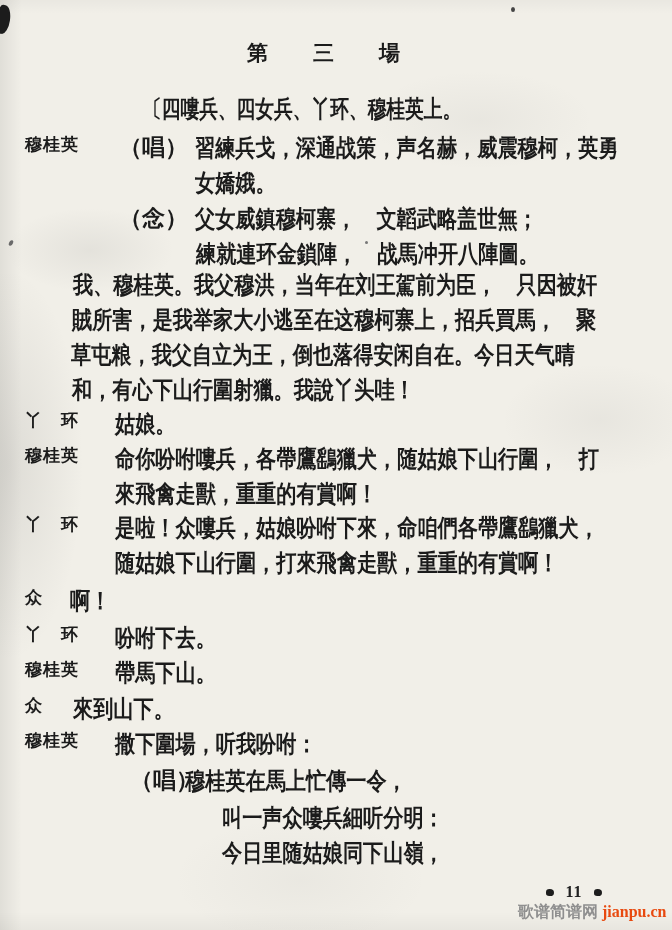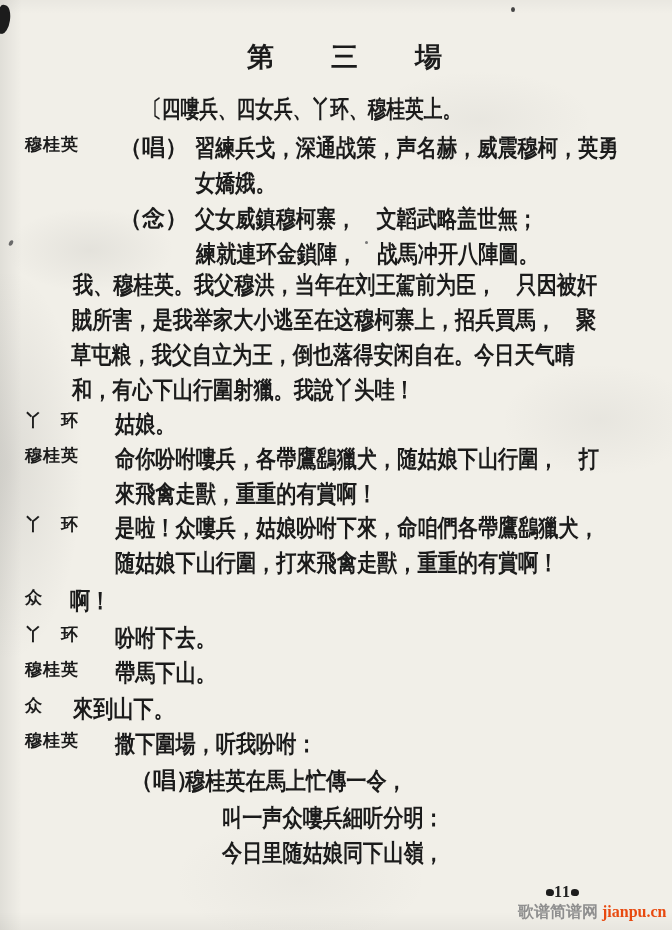--- a/index.html
+++ b/index.html
@@ -10,29 +10,29 @@
       radial-gradient(ellipse 120px 60px at 90px 250px, rgba(110,110,110,0.10), transparent 70%),
       radial-gradient(ellipse 160px 70px at 480px 120px, rgba(120,120,120,0.07), transparent 70%),
       radial-gradient(ellipse 140px 80px at 600px 420px, rgba(120,120,120,0.08), transparent 70%),
       radial-gradient(ellipse 180px 90px at 300px 880px, rgba(120,120,120,0.06), transparent 70%),
       radial-gradient(ellipse 100px 260px at 8px 465px, rgba(90,90,90,0.13), transparent 75%),
       linear-gradient(90deg, rgba(0,0,0,0.07), rgba(0,0,0,0) 22px),
       linear-gradient(0deg, rgba(0,0,0,0.04), rgba(0,0,0,0) 18px),
       linear-gradient(180deg, rgba(0,0,0,0.03), rgba(0,0,0,0) 14px);
   }
   .ink{color:#1b1b1b;}
-  .page-title{position:absolute;left:247px;top:39px;font-size:27px;font-weight:bold;
+  .page-title{position:absolute;left:247px;top:39px;font-size:21px;font-weight:bold;
     white-space:nowrap;letter-spacing:1px;}
   .ln{position:absolute;white-space:nowrap;font-size:24px;font-weight:bold;
     line-height:1;transform:scaleX(0.84);transform-origin:0 0;}
   .sd{transform:scaleX(0.78);}
   .speaker{transform:none;font-size:17px;letter-spacing:1px;}
   .cue{transform:none;font-size:23px;}
   .pagenum{position:absolute;top:883px;left:546px;width:56px;display:flex;
-    align-items:center;}
+    align-items:center;justify-content:space-between;}
   .pagenum .num{font-size:16px;font-weight:bold;color:#222;letter-spacing:1px;}
   .dot{width:8px;height:7px;background:#1d1d1d;border-radius:50% 60% 55% 45%;}
   .watermark{position:absolute;top:902px;left:518px;font-size:16px;white-space:nowrap;
     font-weight:bold;}
   .wm-site{color:#8f8f8f;}
   .wm-url{color:#e8490f;font-family:Liberation Serif, serif;}
   .scan-mark{position:absolute;left:-3px;top:5px;width:13px;height:29px;background:#1c1c1c;
     border-radius:40% 60% 60% 40%;transform:rotate(8deg);}
   .speck1{position:absolute;left:511px;top:7px;width:4px;height:5px;background:#444;border-radius:50%;}
   .speck2{position:absolute;left:9px;top:240px;width:4px;height:6px;background:#6a6a6a;border-radius:60% 40% 60% 40%;transform:rotate(20deg);}

